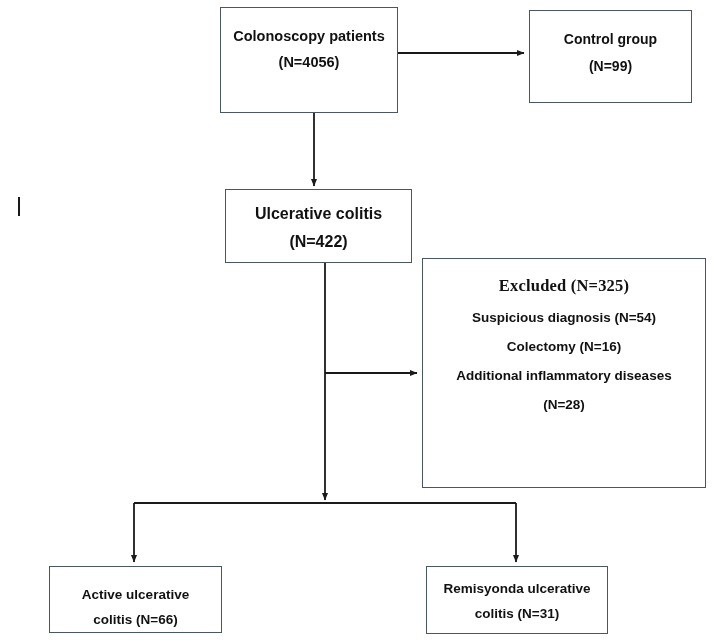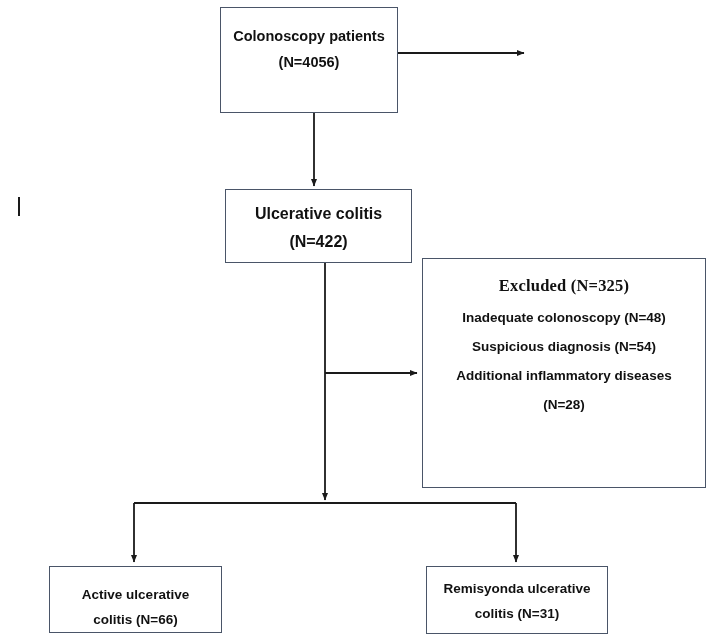--- a/index.html
+++ b/index.html
@@ -132,30 +132,34 @@
     <line x1="516" y1="503" x2="516" y2="562" stroke="#1a1a1a" stroke-width="1.8" marker-end="url(#arrow)"></line>
   </svg>
 
   <div class="tick-mark"></div>
 
   <div class="box" id="box-colonoscopy">
     <span class="line">Colonoscopy patients</span>
     <span class="line">(N=4056)</span>
   </div>
 
+  <div class="box" id="box-control">
+    <span class="line">Control group</span>
+    <span class="line">(N=99)</span>
+  </div>
 
   <div class="box" id="box-uc">
     <span class="line">Ulcerative colitis</span>
     <span class="line">(N=422)</span>
   </div>
 
   <div class="box" id="box-excluded">
     <span class="line title">Excluded (N=325)</span>
-    <span class="line item">Inadequate colonoscopy (N=48)</span>
     <span class="line item">Suspicious diagnosis (N=54)</span>
+    <span class="line item">Colectomy (N=16)</span>
     <span class="line item">Additional inflammatory diseases</span>
     <span class="line item-last">(N=28)</span>
   </div>
 
   <div class="box" id="box-active">
     <span class="line">Active ulcerative</span>
     <span class="line">colitis (N=66)</span>
   </div>
 
   <div class="box" id="box-remission">

